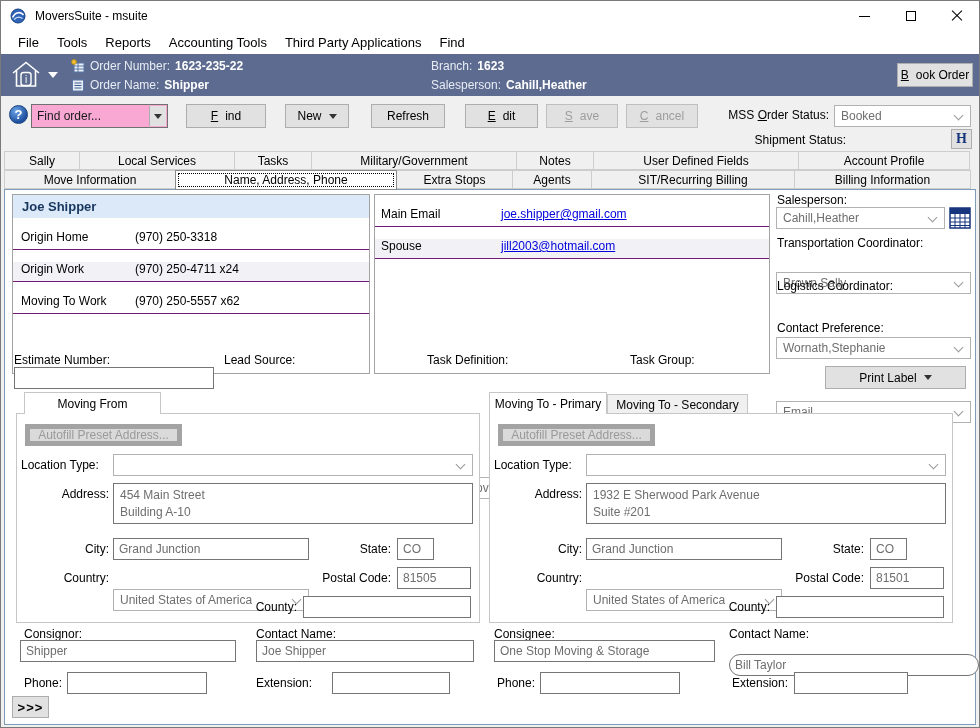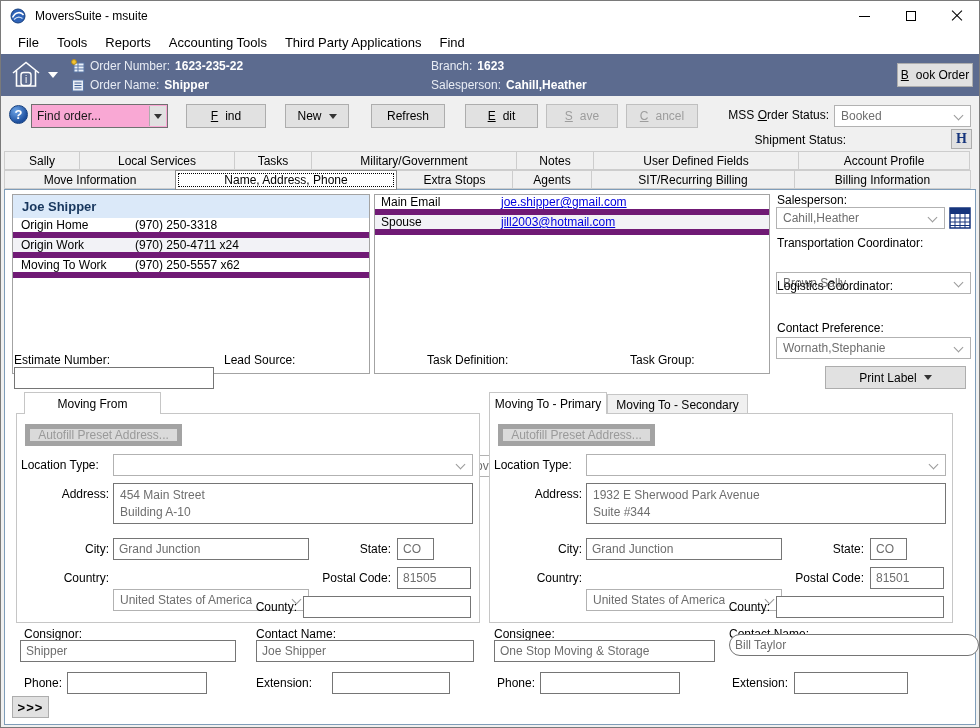--- a/index.html
+++ b/index.html
@@ -43,21 +43,21 @@
   .findbox .fbtn{position:absolute;right:1px;top:1px;bottom:1px;width:17px;background:#e1e1e1;border-left:1px solid #adadad;display:flex;align-items:center;justify-content:center;}
   
   .tabrow{position:absolute;left:3px;width:972px;height:19px;display:flex;}
   .tab{height:100%;border:1px solid #cdcdcd;margin-left:-1px;background:#f0f0f0;font-size:12px;display:flex;align-items:center;justify-content:center;color:#000;white-space:nowrap;}
   .tab:first-child{margin-left:0;}
   .tab.active{background:#fff;border-color:#8a8a8a;outline:1px dotted #000;outline-offset:-4px;height:20px;z-index:3;}
   
   .content{position:absolute;left:3px;top:188px;width:972px;height:536px;background:#fff;border:1px solid #7f9db9;}
   .panel{position:absolute;border:1px solid #a3a3a3;background:#fff;overflow:hidden;}
   .phead{height:23px;background:#dbe9f9;color:#17365d;font-size:13px;font-weight:bold;line-height:23px;padding-left:9px;}
-  .prow{height:20px;display:flex;align-items:flex-end;border-bottom:6px solid #701a75;font-size:12px;}
+  .prow{height:20px;display:flex;align-items:flex-start;border-bottom:1px solid #701a75;font-size:12px;margin-top:12px;}
   .prow.alt{background:#f2f2f6;}
   .prow .pk{width:122px;padding-left:8px;color:#000;}
   .prow .pv{color:#000;}
   .maillink{color:#0000dd;text-decoration:underline;font-size:12px;}
   
   .gtab{position:absolute;font-size:12px;display:flex;align-items:center;justify-content:center;white-space:nowrap;}
   .gtab.on{background:#fff;border:1px solid #c6c6c6;border-bottom:none;z-index:2;}
   .gtab.off{background:#f0f0f0;border:1px solid #c6c6c6;border-bottom:none;}
   .gbox{position:absolute;border:1px solid #c6c6c6;background:#fff;}
   .gbtn-dis{position:absolute;background:#dadada;border:5px solid #a3a3a3;color:#9a9a9a;font-size:12px;display:flex;align-items:center;justify-content:center;}
@@ -241,20 +241,24 @@
         <span class="chev"></span>
     </div>
 
     <div class="abs lbl" style="left:772px;top:89px">Logistics Coordinator:</div>
     <div class="abs combo" style="left:771px;top:103px;width:195px;height:22px">
       <span class="cval">Wornath,Stephanie</span>
         <span class="chev"></span>
     </div>
 
     <div class="abs lbl" style="left:772px;top:131px">Contact Preference:</div>
+    <div class="abs combo" style="left:771px;top:145px;width:195px;height:22px">
+      <span class="cval">Email</span>
+        <span class="chev"></span>
+    </div>
 
     <div class="abs lbl" style="left:9px;top:163px">Estimate Number:</div>
     <input class="tin" style="left: 9px; top: 177px; width: 200px; height: 22px;" value="">
     <div class="abs lbl" style="left:219px;top:163px">Lead Source:</div>
     <div class="abs combo" style="left:219px;top:177px;width:192px;height:22px">
       <span class="cval">Referral</span>
         <span class="chev"></span>
     </div>
     <div class="abs lbl" style="left:422px;top:163px">Task Definition:</div>
     <div class="abs combo" style="left:422px;top:177px;width:192px;height:22px">
@@ -304,21 +308,21 @@
     <div class="gbox" style="left:484px;top:223px;width:464px;height:210px">
       <div class="gbtn-dis" style="left:8px;top:10px;width:157px;height:22px">Autofill Preset Address...</div>
       <div class="rlab" style="left:2px;top:44px;width:90px;text-align:left;padding-left:2px">Location Type:</div>
       <div class="abs combo" style="left:96px;top:40px;width:360px;height:22px">
         <span class="cval"></span>
           <span class="chev"></span>
       </div>
       <div class="rlab" style="left:2px;top:73px;width:90px">Address:</div>
       <div class="addrbox" style="left:96px;top:69px;width:360px;height:41px">
         <div>1932 E Sherwood Park Avenue</div>
-        <div>Suite #344</div>
+        <div>Suite #201</div>
       </div>
       <div class="rlab" style="left:2px;top:128px;width:90px">City:</div>
       <input class="tin" style="left: 96px; top: 124px; width: 196px; height: 22px;" value="Grand Junction">
       <div class="rlab" style="left:300px;top:128px;width:74px">State:</div>
       <input class="tin" style="left: 380px; top: 124px; width: 37px; height: 22px;" value="CO">
       <div class="rlab" style="left:2px;top:157px;width:90px">Country:</div>
       <div class="abs combo" style="left:96px;top:153px;width:196px;height:22px">
         <span class="cval">United States of America</span>
           <span class="chev"></span>
       </div>
@@ -333,21 +337,21 @@
     <div class="abs lbl" style="left:251px;top:437px">Contact Name:</div>
     <input class="tin" style="left: 251px; top: 450px; width: 218px; height: 22px;" value="Joe Shipper">
     <div class="abs lbl" style="left:19px;top:486px">Phone:</div>
     <input class="tin" style="left: 62px; top: 482px; width: 140px; height: 22px;" value="">
     <div class="abs lbl" style="left:251px;top:486px">Extension:</div>
     <input class="tin" style="left: 327px; top: 482px; width: 118px; height: 22px;" value="">
 
     <div class="abs lbl" style="left:489px;top:437px">Consignee:</div>
     <input class="tin" style="left: 489px; top: 450px; width: 221px; height: 22px;" value="One Stop Moving &amp; Storage">
     <div class="abs lbl" style="left:724px;top:437px">Contact Name:</div>
-    <input class="tin" style="left: 724px; top: 444px; width: 250px; height: 22px; border-radius: 11px;" value="Bill Taylor">
+    <input class="tin" style="left: 724px; top: 464px; width: 250px; height: 22px; border-radius: 11px;" value="Bill Taylor">
     <div class="abs lbl" style="left:492px;top:486px">Phone:</div>
     <input class="tin" style="left: 535px; top: 482px; width: 140px; height: 22px;" value="">
     <div class="abs lbl" style="left:727px;top:486px">Extension:</div>
     <input class="tin" style="left: 789px; top: 482px; width: 114px; height: 22px;" value="">
 
     <div class="abs btn more" style="left:7px;top:506px;width:37px;height:22px">&gt;&gt;&gt;</div>
   </div>
 
 </div>
 

